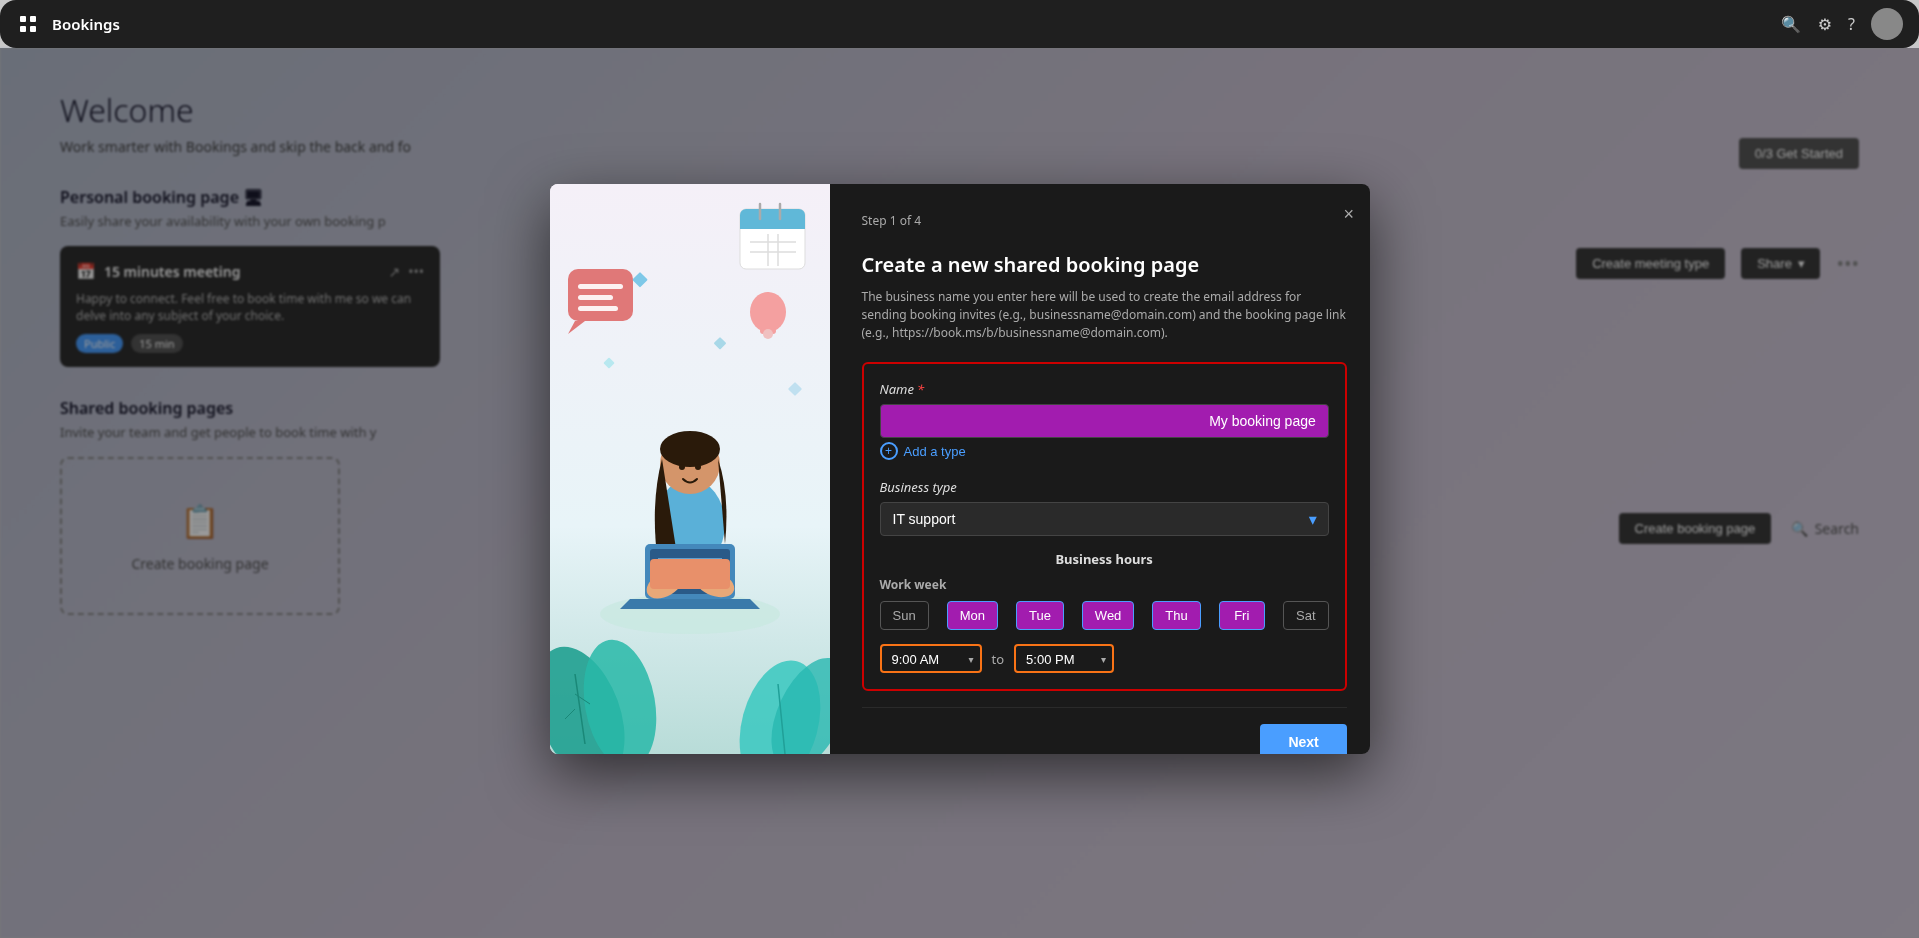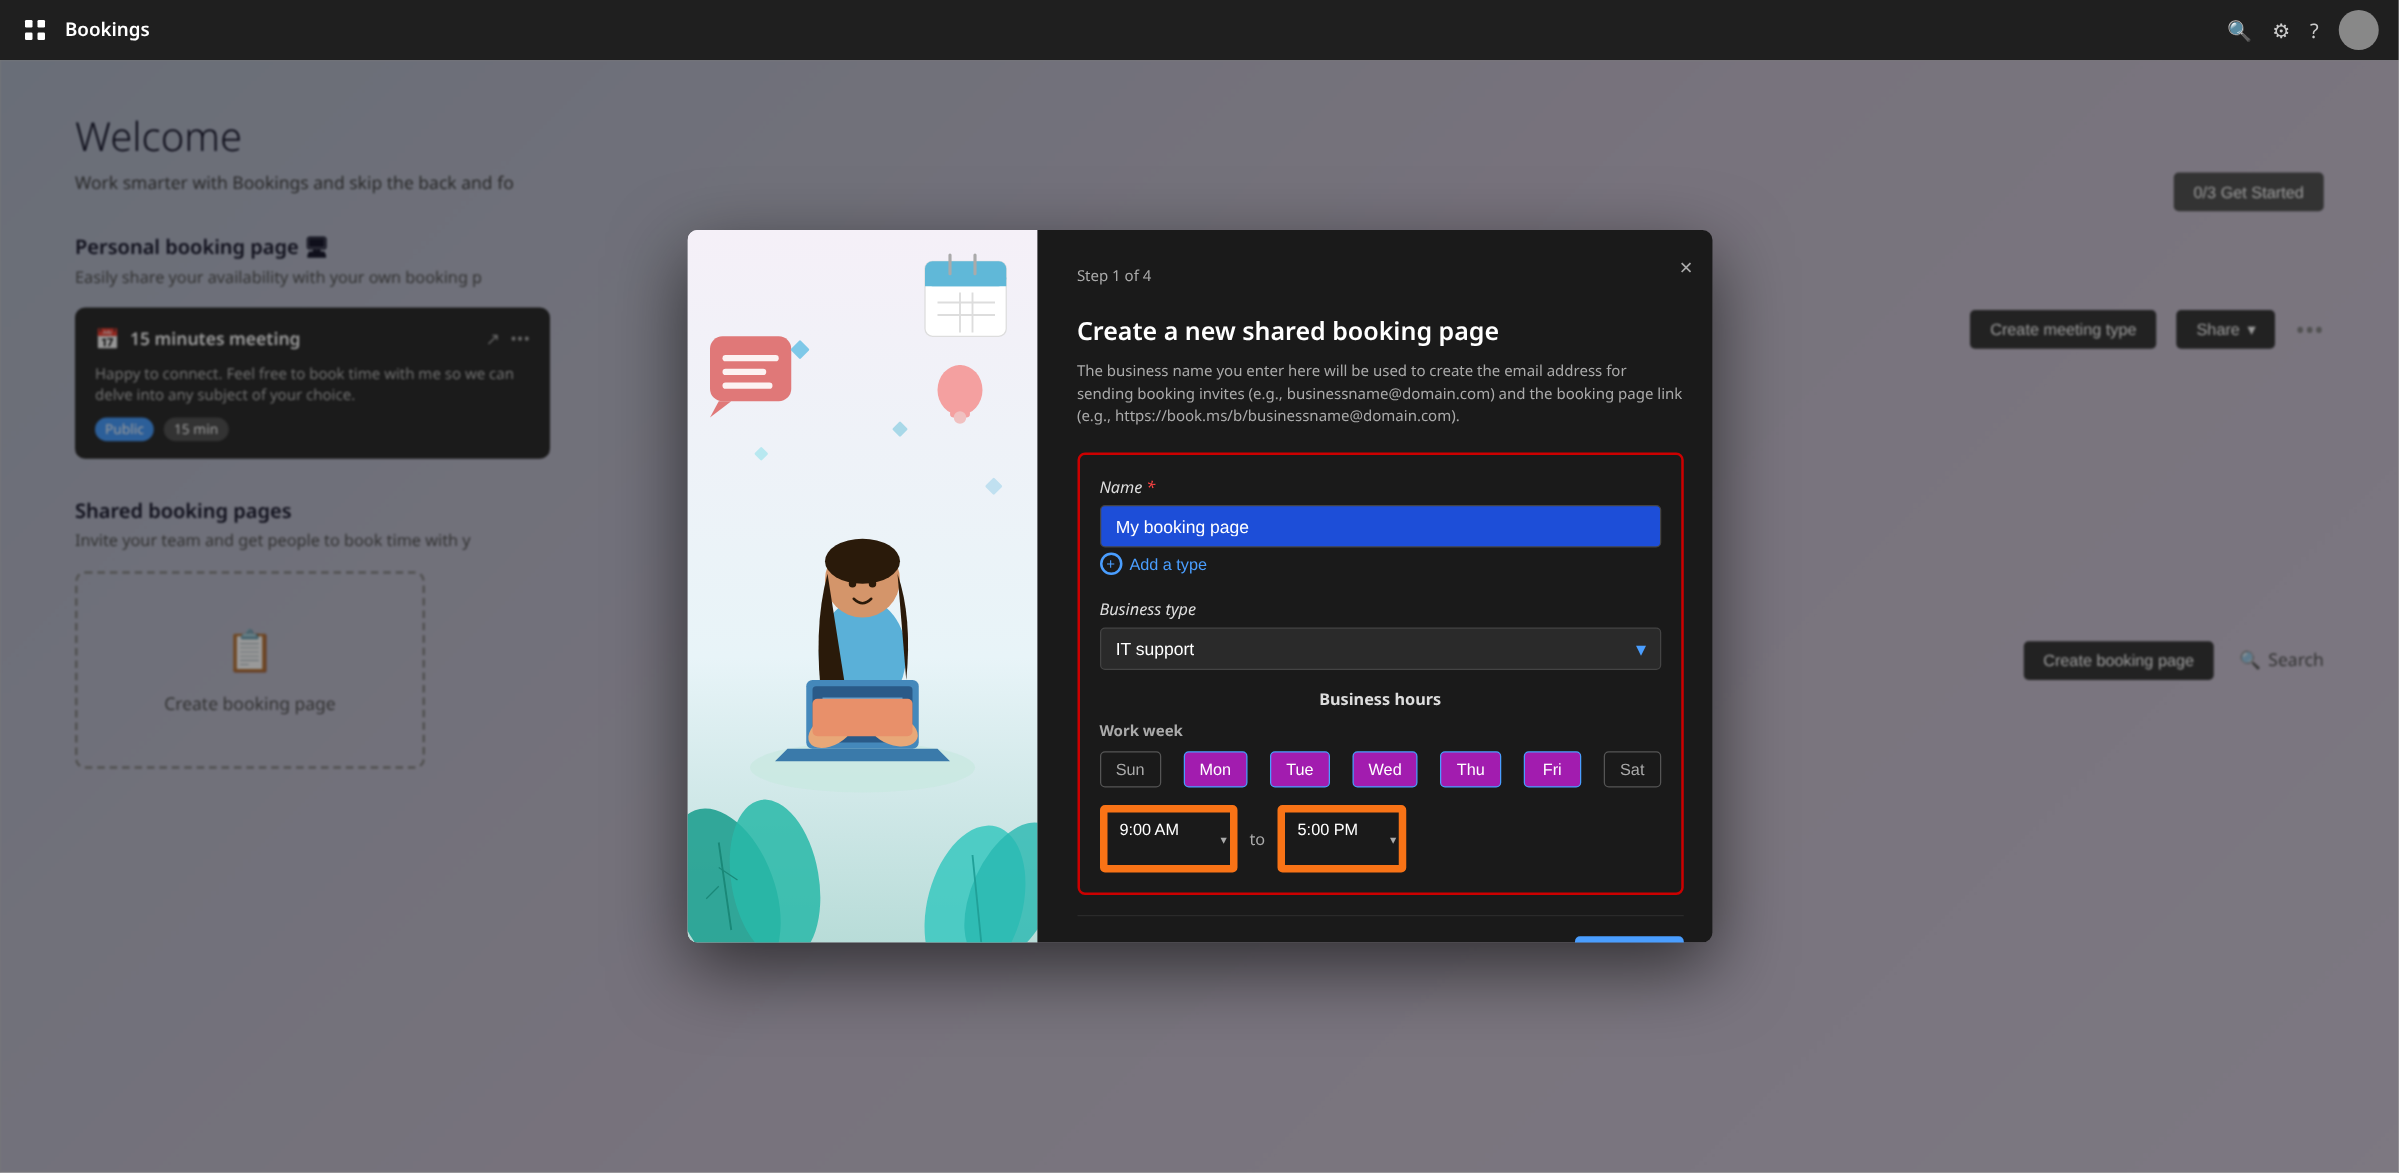--- a/index.html
+++ b/index.html
@@ -15,20 +15,21 @@
     
     .topbar {
       background: #1f1f1f;
       height: 48px;
       display: flex;
       align-items: center;
       padding: 0 16px;
       gap: 12px;
       position: relative;
       z-index: 10;
+      border-radius: 16px;
     }
     .topbar-grid-icon {
       color: #fff;
       font-size: 18px;
       cursor: pointer;
       display: flex;
       align-items: center;
       justify-content: center;
       width: 24px;
       height: 24px;
@@ -304,27 +305,28 @@
       color: #ddd;
       margin-bottom: 6px;
       font-style: italic;
     }
     .required-star {
       color: #ff4444;
       margin-left: 3px;
     }
     .form-input {
       width: 100%;
-      background: #1d4ed8;
+      background: #a21caf;
       border: 1px solid #444;
       border-radius: 4px;
       padding: 8px 12px;
       color: #fff;
       font-size: 14px;
       outline: none;
+      text-align: right;
     }
     .add-logo-btn {
       display: flex;
       align-items: center;
       gap: 6px;
       color: #4a9eff;
       font-size: 13px;
       cursor: pointer;
       background: none;
       border: none;
@@ -409,23 +411,23 @@
     .time-label {
       font-size: 12px;
       color: #aaa;
       margin-bottom: 6px;
     }
     .time-select-wrap {
       position: relative;
     }
     .time-select {
       background: #1a1a1a;
-      border: 6px solid #f97316;
+      border: 2px solid #f97316;
       border-radius: 4px;
-      padding: 6px 32px 21px 10px;
+      padding: 6px 32px 4px 10px;
       color: #fff;
       font-size: 13px;
       appearance: none;
       cursor: pointer;
       outline: none;
       min-width: 100px;
     }
     .time-arrow {
       position: absolute;
       right: 8px;

